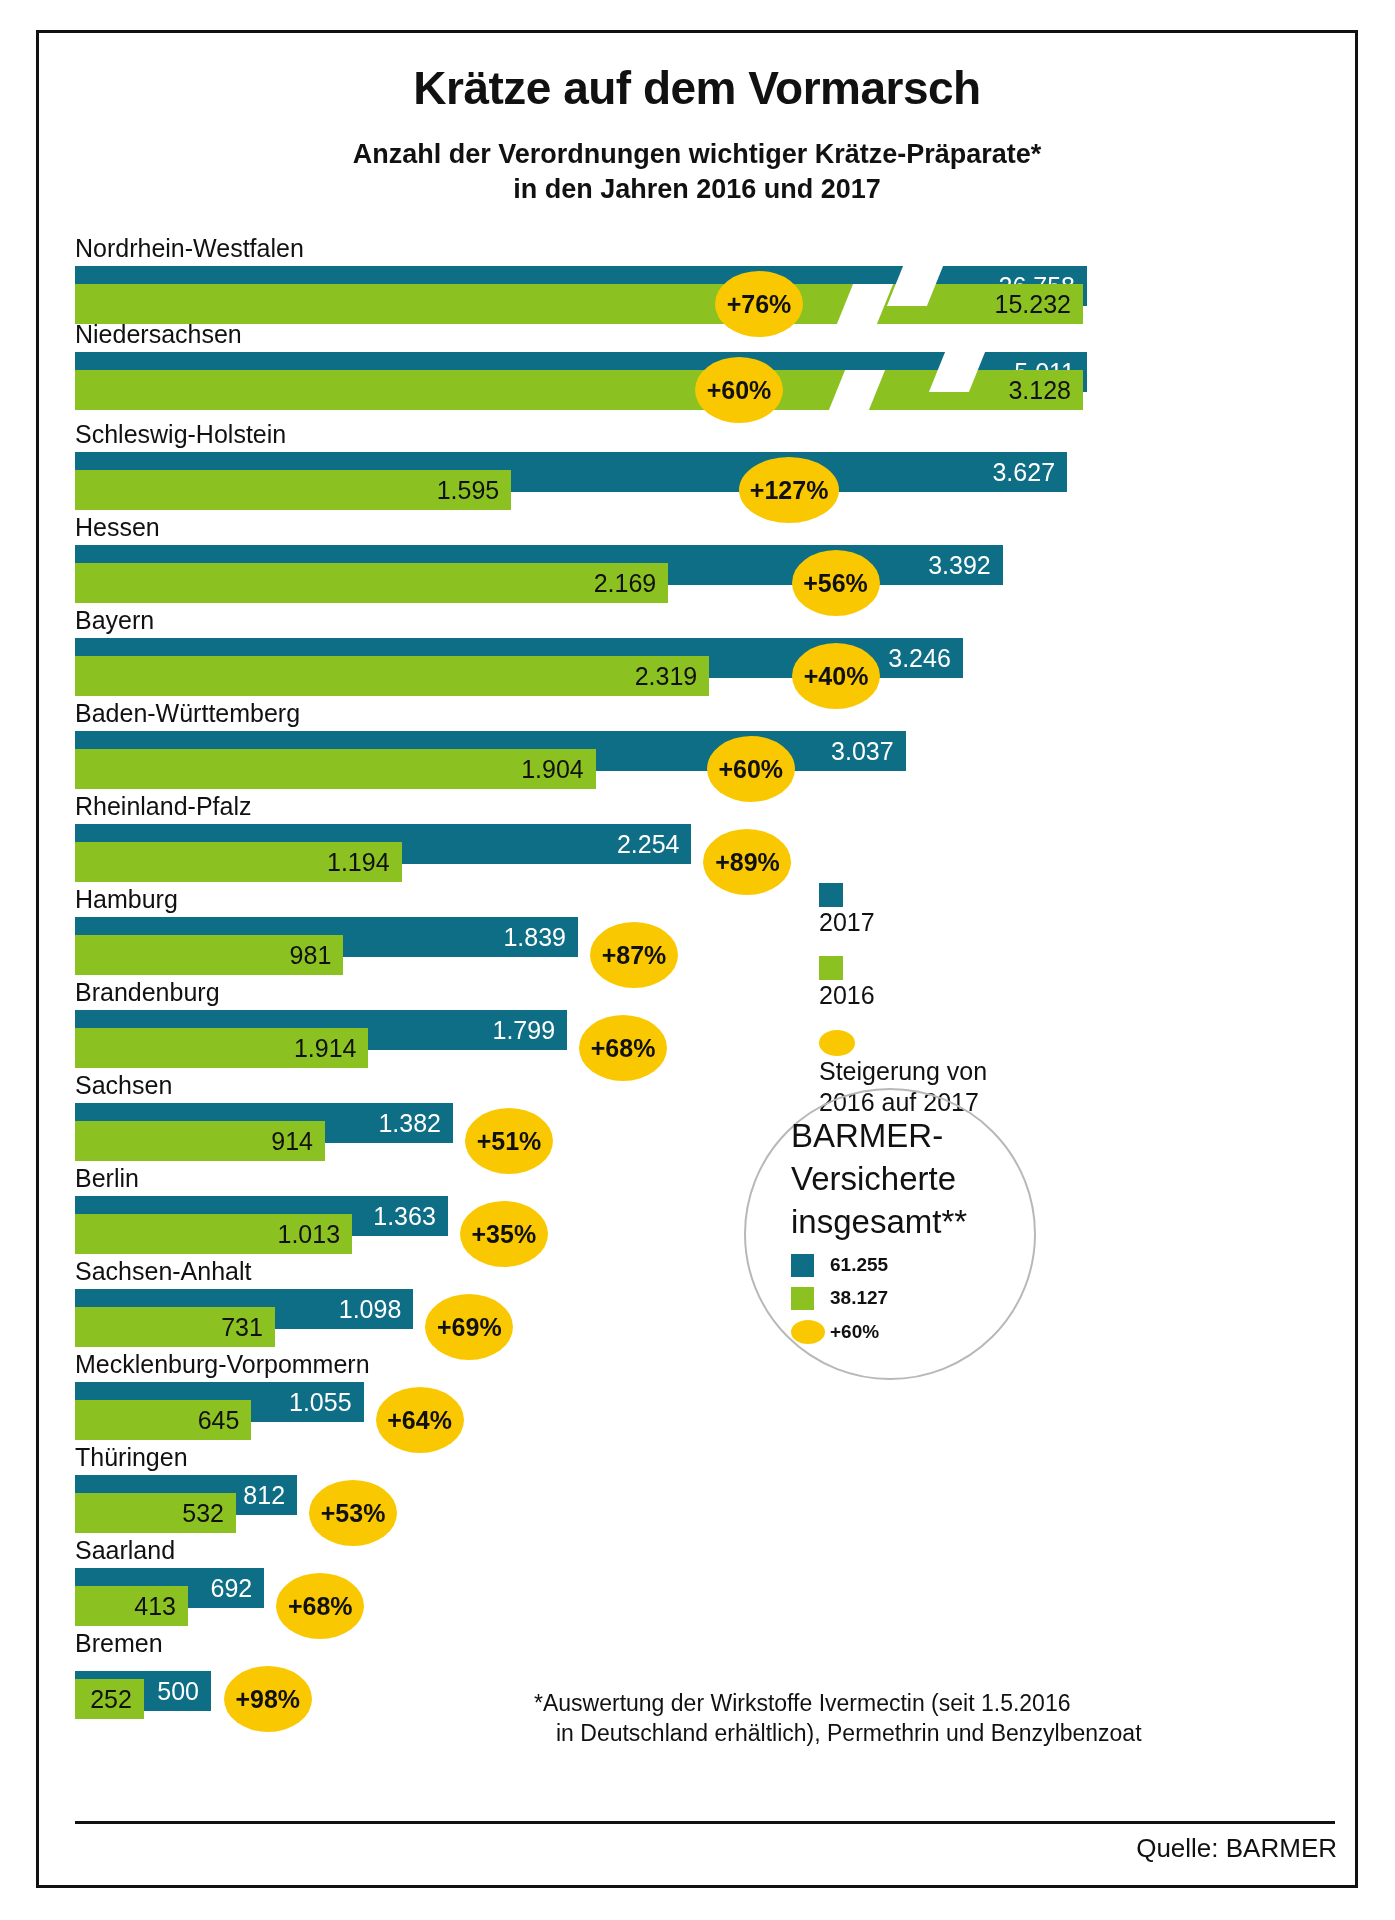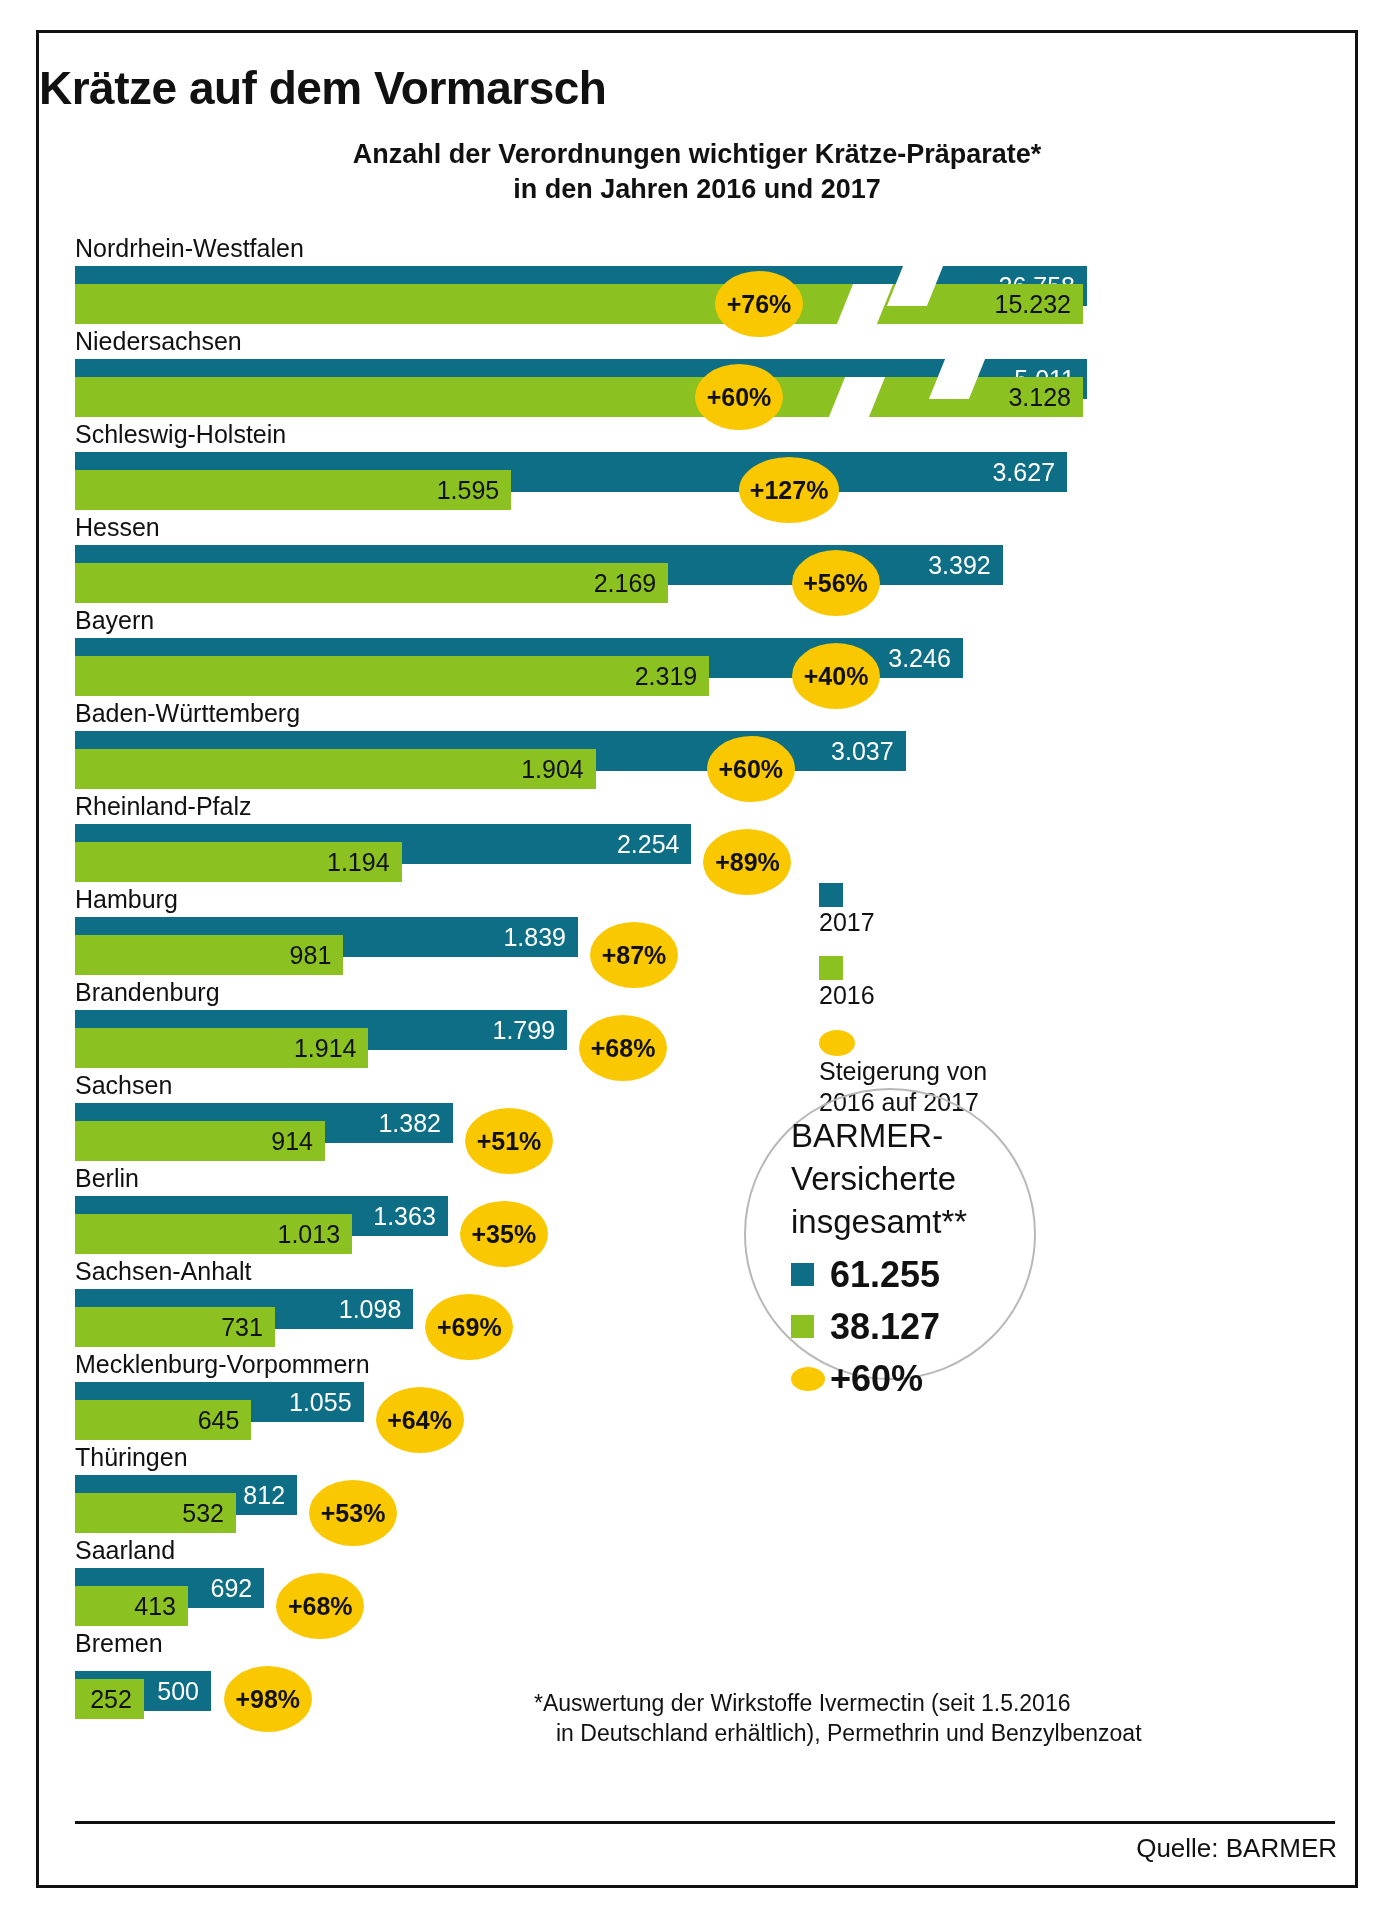--- a/index.html
+++ b/index.html
@@ -12,21 +12,21 @@
   #frame{
     position:absolute;
     left:36px;top:30px;
     width:1322px;height:1858px;
     border:3px solid #111;
     box-sizing:border-box;
     background:#fff;
   }
   
   .title{
-    text-align:left;
+    text-align:center;
     font-size:46px;
     font-weight:bold;
     letter-spacing:-0.5px;
     margin-top:28px;
     color:#111;
   }
   .subtitle{
     text-align:center;
     font-size:27px;
     font-weight:bold;
@@ -163,21 +163,21 @@
     flex:0 0 auto;
   }
   .barmer-oval{
     width:34px;height:24px;
     border-radius:50%;
     background:#fac800;
     margin-right:5px;
     flex:0 0 auto;
   }
   .barmer-val{
-    font-size:36px;
+    font-size:19px;
     font-weight:bold;
     color:#111;
     text-align:center;
   }
   
   #footnotes{
     position:absolute;
     left:495px;
     top:1655px;
     width:760px;
@@ -218,21 +218,21 @@
         <div class="bar bar-2017" style="top: 34px; width: 1012px; height: 40px;">
           <span class="bar-val val-teal">26.758</span>
           <div class="cut" style="right: 152px;"></div>
         </div>
         <div class="bar bar-2016" style="top: 52px; width: 1008px; height: 40px; z-index: 3;">
           <span class="bar-val val-green">15.232</span>
           <div class="cut" style="right: 198px;"></div>
         </div>
         <div class="badge" style="width: 88px; height: 66px; top: 39px; left: 676px;">+76%</div>
       </div>
-      <div class="row" style="top: 93px; height: 93px; padding-left: 15px;">
+      <div class="row" style="top: 86px; height: 93px; padding-left: 15px;">
         <div class="state-label" style="top: 4px;">Niedersachsen</div>
         <div class="bar bar-2017" style="top: 34px; width: 1012px; height: 40px;">
           <span class="bar-val val-teal">5.011</span>
           <div class="cut" style="right: 110px;"></div>
         </div>
         <div class="bar bar-2016" style="top: 52px; width: 1008px; height: 40px; z-index: 3;">
           <span class="bar-val val-green">3.128</span>
           <div class="cut" style="right: 206px;"></div>
         </div>
         <div class="badge" style="width: 88px; height: 66px; top: 39px; left: 656px;">+60%</div>

